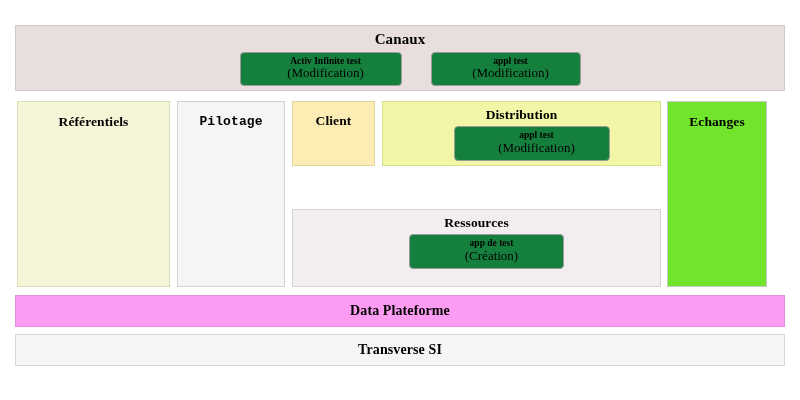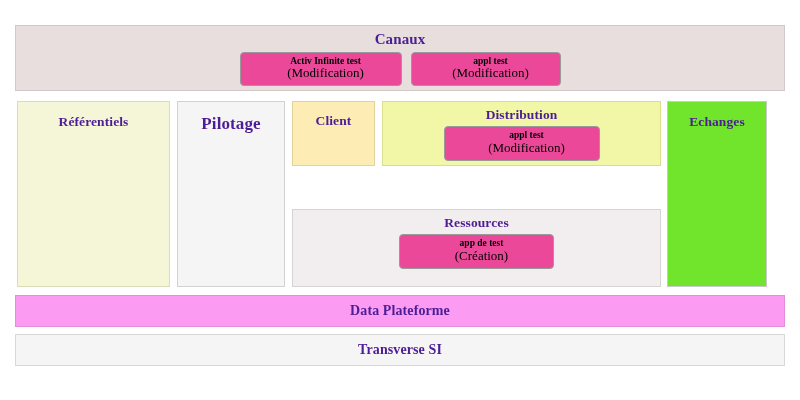--- a/index.html
+++ b/index.html
@@ -20,35 +20,36 @@
 
   
   .zone{
     box-sizing:border-box;
     border:1px solid #cfcfcf;
     position:relative;
   }
   .zone-title{
     text-align:center;
     font-weight:bold;
-    color:#4c1d95;
+    color:#000000;
     letter-spacing:.1px;
     line-height:1.1;
   }
 
   
   .card{
     box-sizing:border-box;
-    background:#ec4899;
+    background:#15803d;
     border:1px solid #9a9a9a;
     border-radius:4px;
     text-align:center;
     padding:3px 6px 4px 16px;
     color:#000000;
     line-height:1.15;
+    margin-left:20px;
   }
   .card-name{
     font-size:9.5px;
     font-weight:bold;
     white-space:nowrap;
   }
   .card-state{
     font-size:13px;
     font-weight:normal;
     white-space:nowrap;
@@ -92,21 +93,21 @@
     border:1px solid #dcdcb8;
   }
   .col-referentiels .zone-title{font-size:13.5px;padding-top:13px;}
 
   .col-pilotage{
     position:absolute;left:162px;top:2px;
     width:108px;height:186px;
     background:#f5f5f5;
     border:1px solid #d2d2d2;
   }
-  .col-pilotage .zone-title{font-size:17px;padding-top:13px;}
+  .col-pilotage .zone-title{font-size:13px;padding-top:13px;font-family:Liberation Mono, monospace;}
 
   
   .center-stack{
     position:absolute;left:277px;top:2px;
     width:369px;height:186px;
   }
 
   .row-top{
     position:absolute;left:0;top:0;
     width:369px;height:65px;

